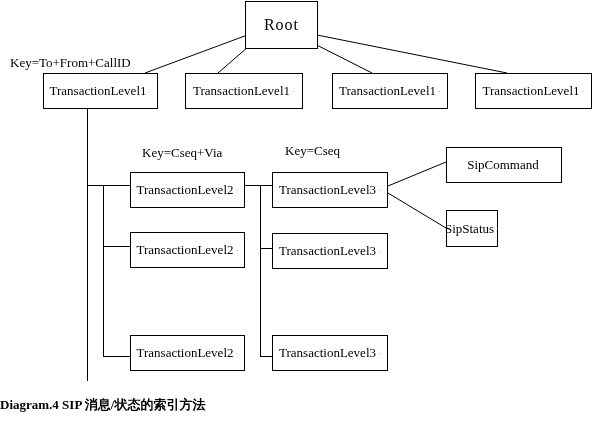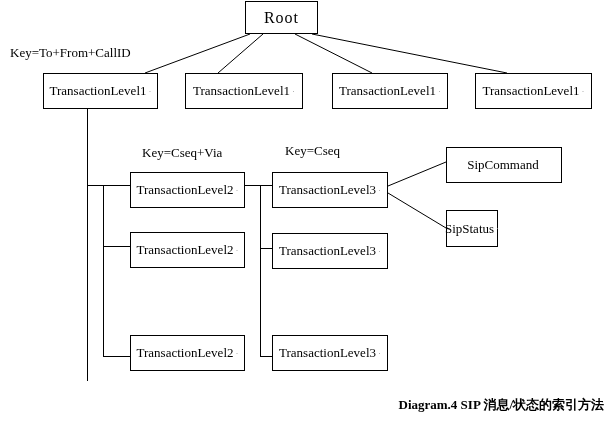--- a/index.html
+++ b/index.html
@@ -50,21 +50,21 @@
     position: absolute;
     font-size: 13px;
     white-space: nowrap;
     z-index: 1;
   }
   .caption {
     position: absolute;
     left: 0;
     top: 396px;
     width: 604px;
-    text-align: right;
+    text-align: left;
     font-size: 13px;
     font-weight: bold;
     z-index: 1;
   }
 </style>
 </head>
 <body>
 
 <div id="canvas">
 
@@ -83,25 +83,25 @@
 
     <line x1="245" y1="185.5" x2="272" y2="185.5" stroke="#000" stroke-width="1" shape-rendering="crispEdges"></line>
     <line x1="260.5" y1="185" x2="260.5" y2="357" stroke="#000" stroke-width="1" shape-rendering="crispEdges"></line>
     <line x1="260" y1="248.5" x2="272" y2="248.5" stroke="#000" stroke-width="1" shape-rendering="crispEdges"></line>
     <line x1="260" y1="356.5" x2="272" y2="356.5" stroke="#000" stroke-width="1" shape-rendering="crispEdges"></line>
 
     <line x1="388" y1="186" x2="446" y2="162" stroke="#000" stroke-width="1"></line>
     <line x1="388" y1="193" x2="446" y2="228" stroke="#000" stroke-width="1"></line>
   </svg>
 
-  <div class="node root-node" style="left:245px; top:1px; width:73px; height:33px;">
+  <div class="node root-node" style="left:245px; top:1px; width:73px; height:48px;">
     <span>Root</span>
   </div>
 
-  <div class="key-label" style="left:10px; top:45px;text-align:center;">Key=To+From+CallID</div>
+  <div class="key-label" style="left:10px; top:55px;text-align:center;">Key=To+From+CallID</div>
   <div class="key-label" style="left:142px; top:145px;">Key=Cseq+Via</div>
   <div class="key-label" style="left:285px; top:143px;">Key=Cseq</div>
 
   <div class="node" style="left:43px; top:73px; width:115px; height:36px;">
     <span>TransactionLevel1</span>
       <span class="mark">·</span>
   </div>
   <div class="node" style="left:185px; top:73px; width:118px; height:36px;">
     <span>TransactionLevel1</span>
       <span class="mark">·</span>

